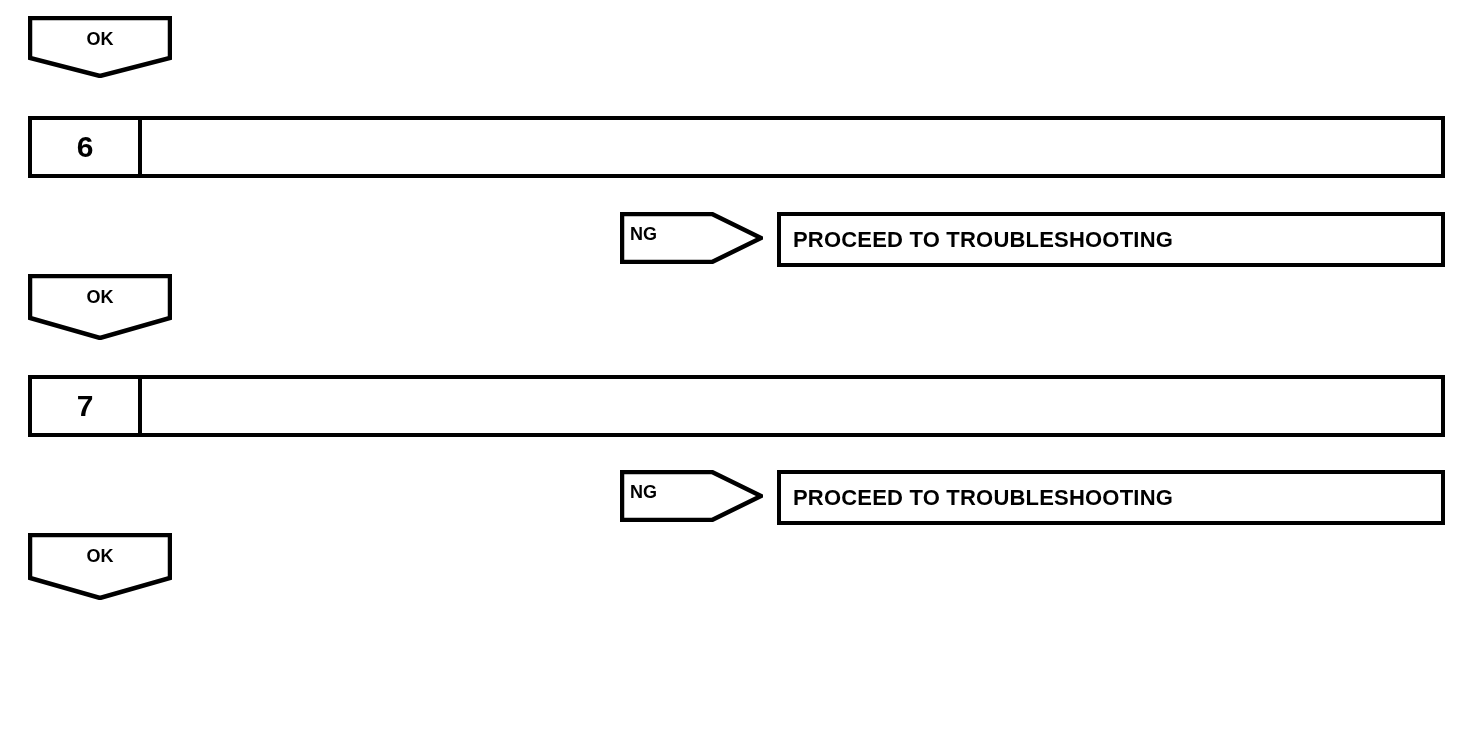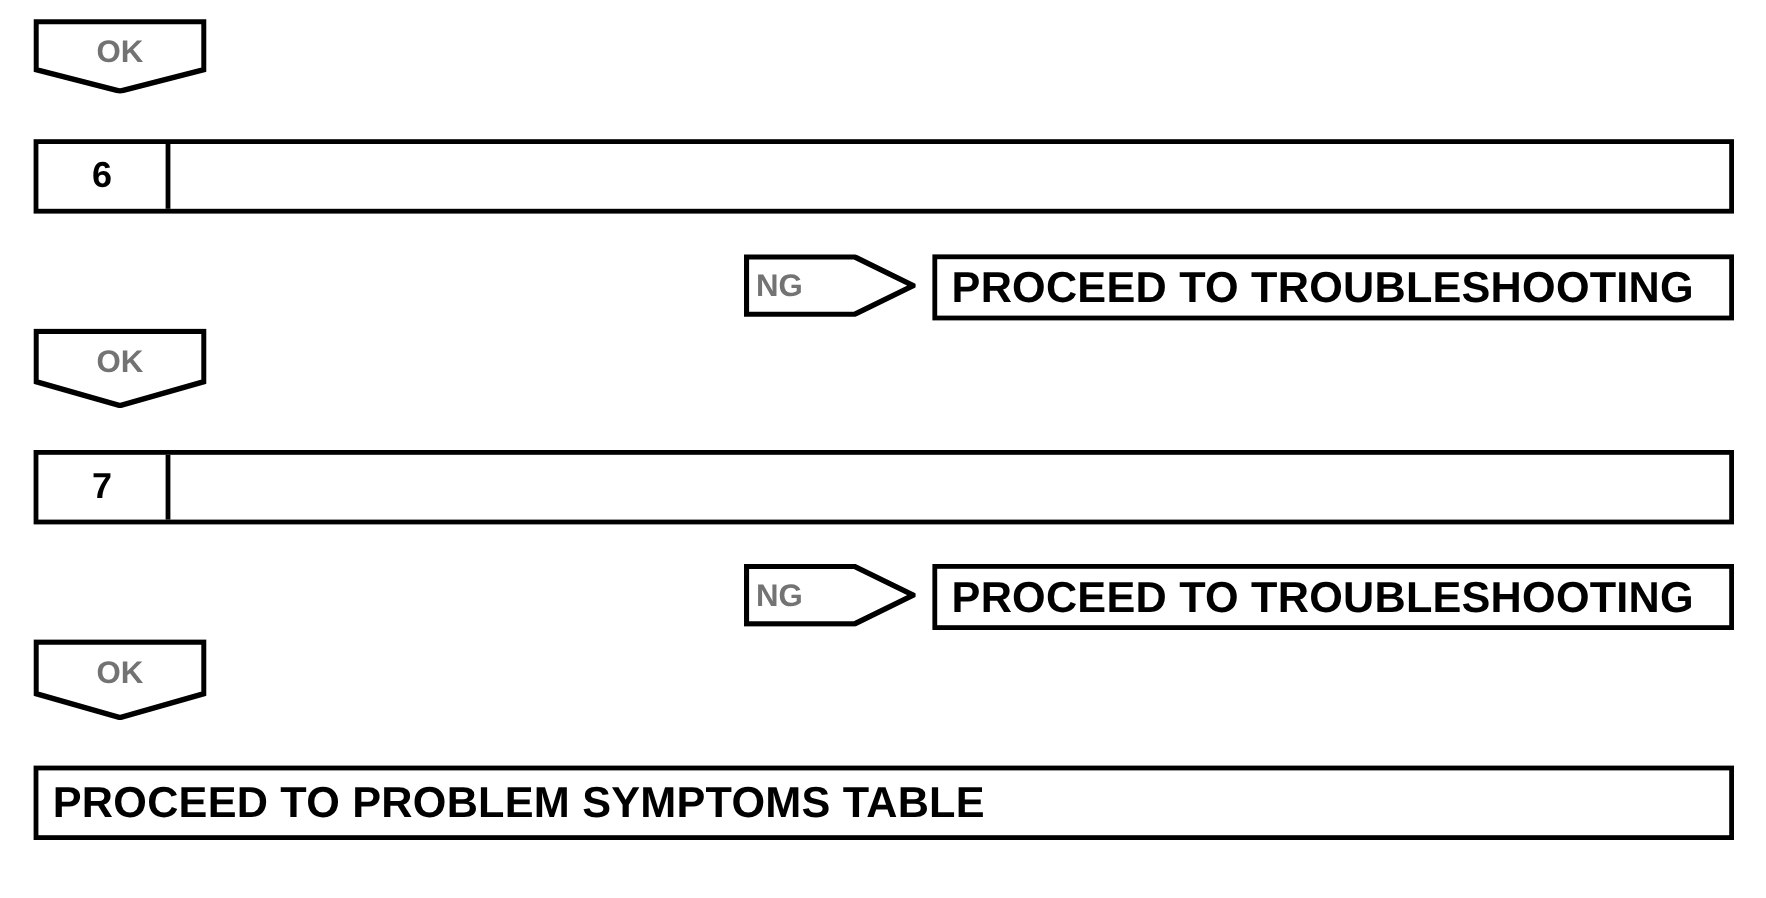--- a/index.html
+++ b/index.html
@@ -30,21 +30,21 @@
   .rect-box {
     border: 4px solid #000000;
     background: #ffffff;
     display: flex;
     align-items: stretch;
   }
   .rect-box .label {
     display: flex;
     align-items: center;
     padding-left: 12px;
-    font-size: 36px;
+    font-size: 22px;
     font-weight: bold;
     color: #000000;
     letter-spacing: 0.2px;
     white-space: nowrap;
     flex: 1 1 auto;
   }
 
   
   .step-num {
     width: 106px;
@@ -72,23 +72,23 @@
   .arrow-shape {
     position: absolute;
     left: 0;
     top: 0;
     width: 100%;
     height: 100%;
     display: block;
   }
   .arrow-text {
     position: absolute;
-    font-size: 26px;
+    font-size: 18px;
     font-weight: bold;
-    color: #737373;
+    color: #000000;
     white-space: nowrap;
     line-height: 1;
   }
   
   .ok-arrow .arrow-text {
     left: 0;
     right: 0;
     top: 14px;
     text-align: center;
   }
@@ -148,17 +148,14 @@
     <div class="label">PROCEED TO TROUBLESHOOTING</div>
   </div>
 
   <div class="node ok-arrow" style="left:28px; top:533px; width:144px; height:67px;">
     <svg class="arrow-shape" viewBox="0 0 144 67" preserveAspectRatio="none">
       <polygon points="2,2 142,2 142,45 72,65 2,45" fill="#ffffff" stroke="#000000" stroke-width="4.5" stroke-linejoin="miter"></polygon>
     </svg>
     <span class="arrow-text">OK</span>
   </div>
 
-  <div class="node rect-box" style="left:28px; top:638px; width:1417px; height:62px;">
-    <div class="label">PROCEED TO PROBLEM SYMPTOMS TABLE</div>
-  </div>
 
 </div>
 
 </body></html>

